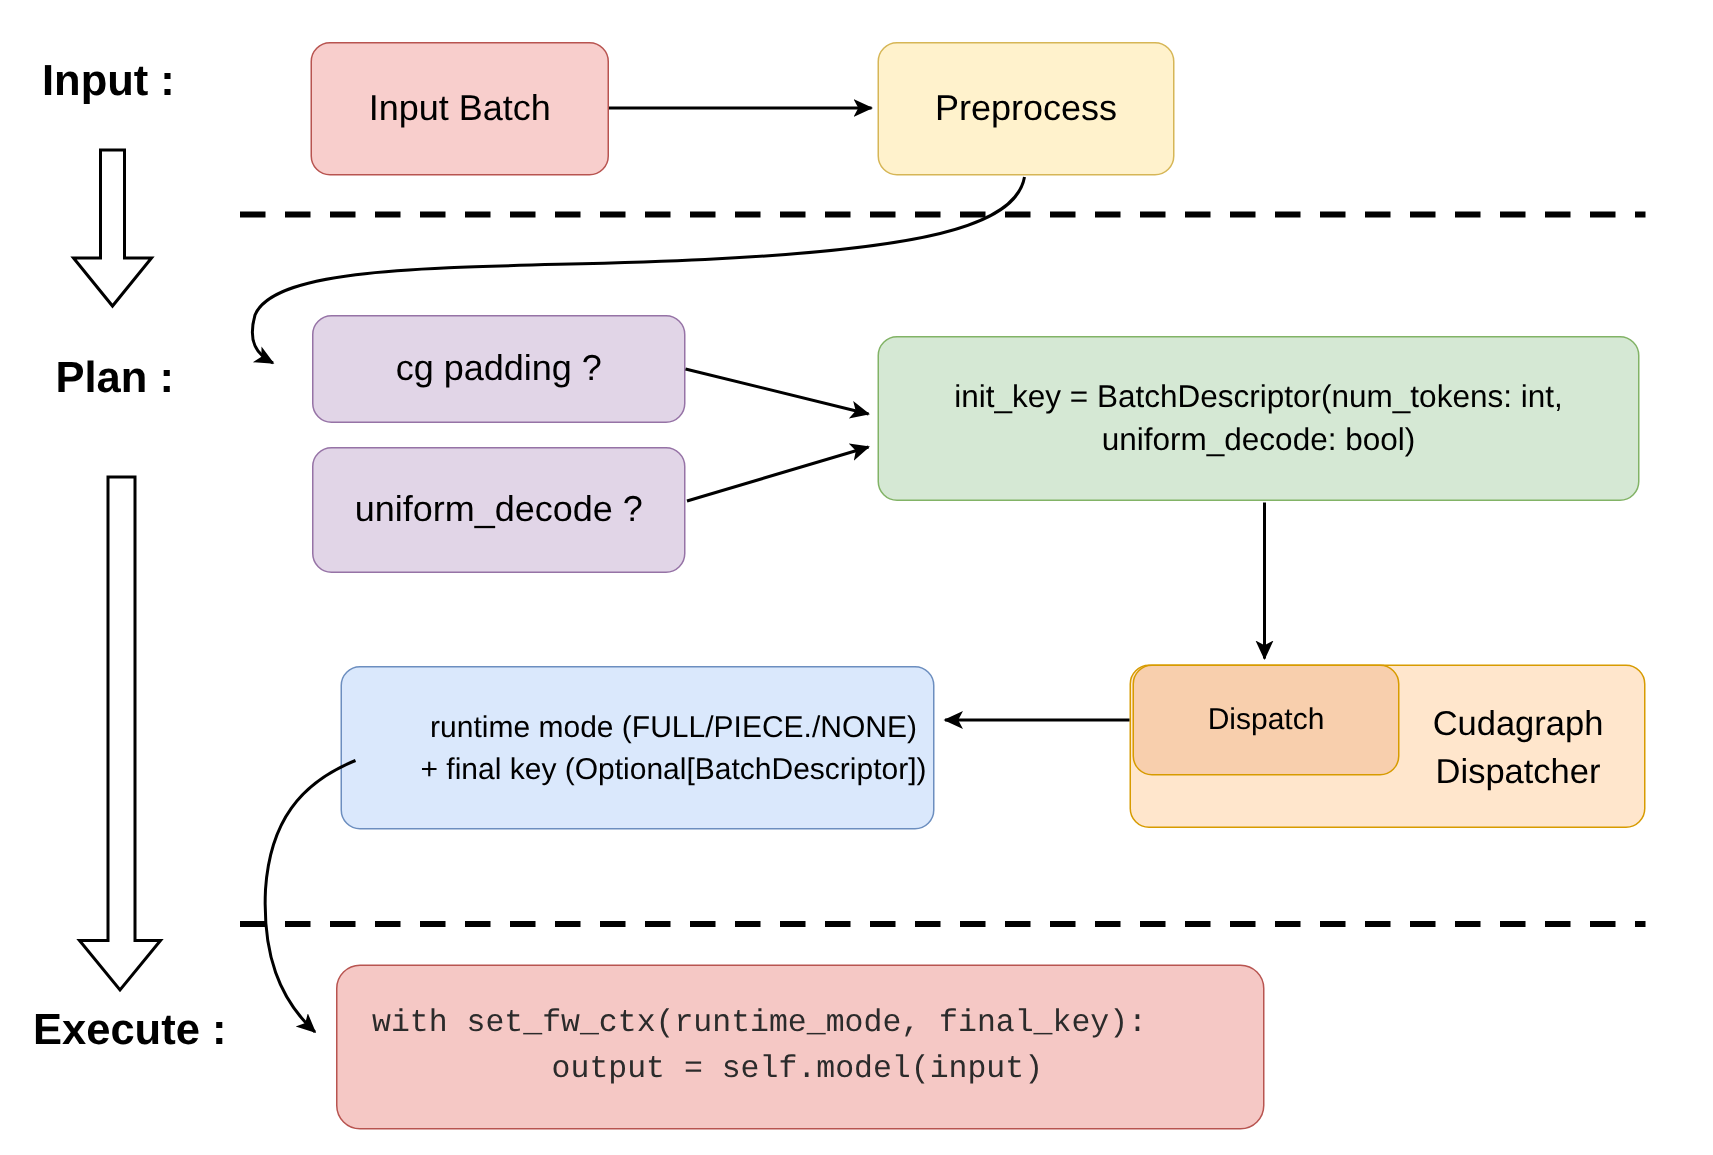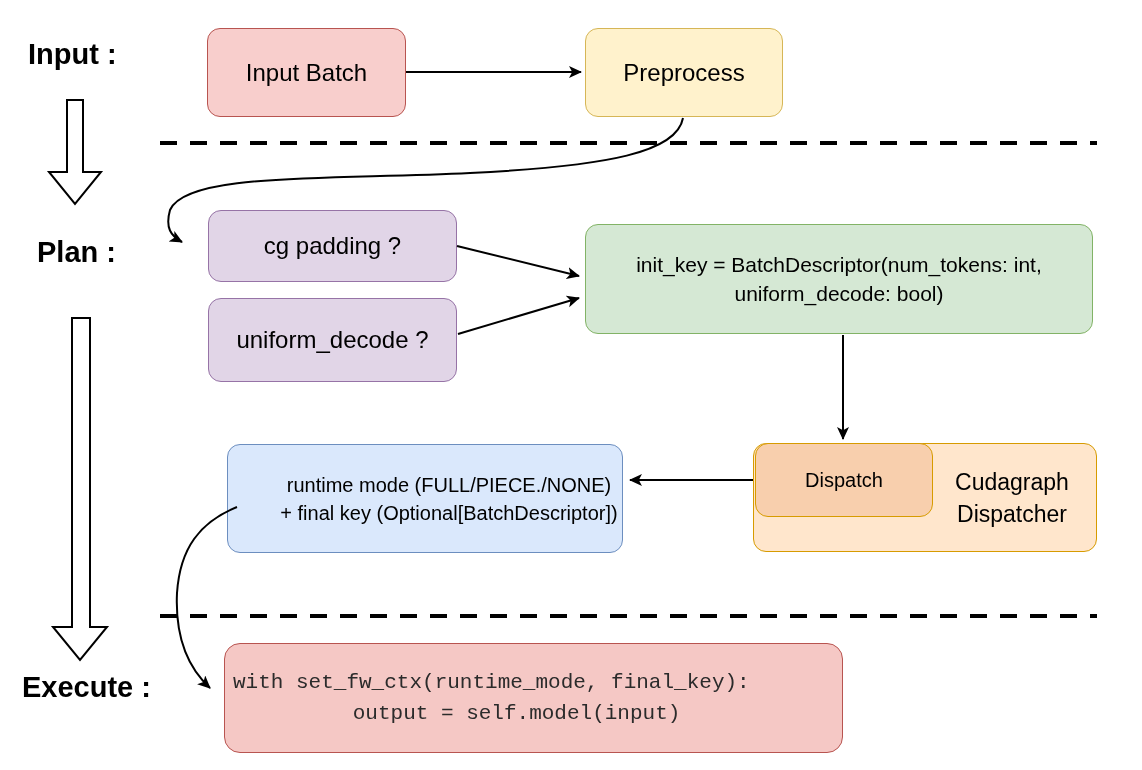--- a/index.html
+++ b/index.html
@@ -83,20 +83,21 @@
     background: #dae8fc; border: 1.5px solid #6c8ebf;
     font-size: 20px;
     line-height: 28px;
     padding-left: 48px;
   }
   .node-code {
     left: 224px; top: 643px; width: 619px; height: 110px;
     background: #f5c8c5; border: 1.5px solid #b85450;
     border-radius: 16px;
     justify-content: flex-start;
+    padding-left: 15px;
   }
   .node-code pre {
     margin: 0 0 0 8px;
     font-family: "Liberation Mono", "DejaVu Sans Mono", monospace;
     font-size: 21px;
     line-height: 31px;
     color: #2b2b2b;
     white-space: pre;
   }
   #connector-layer {

